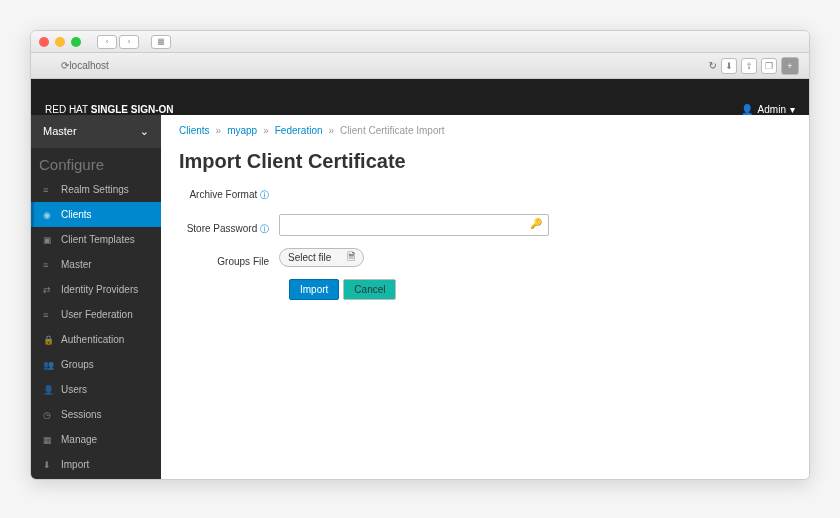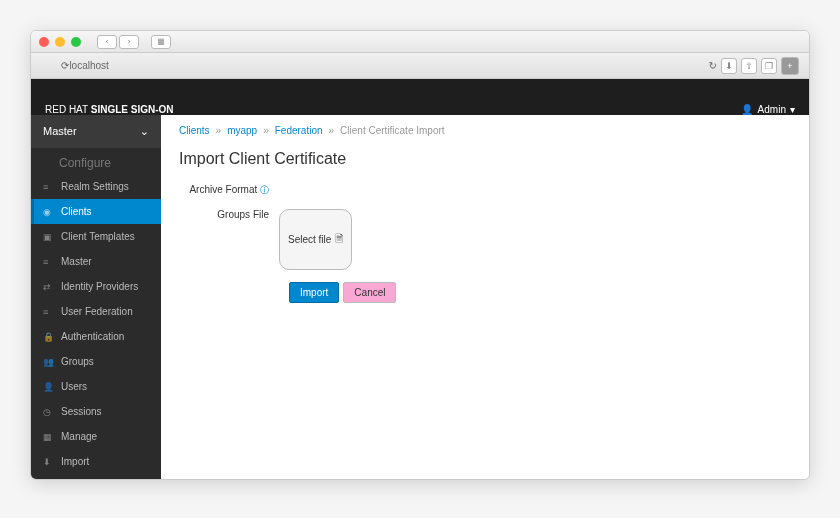--- a/index.html
+++ b/index.html
@@ -13,40 +13,40 @@
 .addressbar{height:26px;background:linear-gradient(#f0f0f0,#e0e0e0);border-bottom:1px solid #ccc;display:flex;align-items:center;padding:0 10px;font-size:10px;color:#666}
 .url{flex:1;text-align:left}
 .abicon{width:16px;height:16px;border:1px solid #bbb;border-radius:3px;background:#fff;margin-left:4px;display:flex;align-items:center;justify-content:center;font-size:9px;color:#888}
 .plus{background:#999;color:#fff;width:18px;height:18px}
 .header{height:36px;background:#1e1e1e;display:flex;align-items:flex-end;justify-content:space-between;padding:0 14px;color:#fff;font-size:10px}
 .brand b{font-weight:700}
 .admin{font-size:10px;display:flex;align-items:center;gap:4px}
 .content{flex:1;display:flex;overflow:hidden}
 .sidebar{width:130px;background:#2b2b2b;color:#ccc;font-size:10px;overflow-y:auto}
 .realm{background:#3a3a3a;padding:10px 12px;display:flex;justify-content:space-between;align-items:flex-start;font-size:11px;color:#fff}
-.section{padding:8px 28px 4px;color:#777;font-size:12px}
+.section{padding:8px 8px 4px;color:#777;font-size:15px}
 .nav-item{padding:7px 12px;display:flex;align-items:center;gap:8px;cursor:pointer;color:#bbb}
 .nav-item.active{background:#0088ce;color:#fff;border-left:3px solid #006ba6;padding-left:9px}
 .nav-item .ico{width:10px;opacity:0.6;font-size:9px}
 .main{flex:1;background:#fff;padding:10px 18px;overflow-y:auto}
 .breadcrumb{font-size:10px;color:#999;display:flex;gap:6px;margin-bottom:14px}
 .breadcrumb a{color:#0088ce;text-decoration:none}
-h1{font-size:16px;font-weight:400;color:#333;margin-bottom:16px}
-.form-row{display:flex;align-items:flex-start;margin-bottom:12px}
+h1{font-size:20px;font-weight:700;color:#333;margin-bottom:16px}
+.form-row{display:flex;align-items:flex-end;margin-bottom:12px}
 .form-row label{width:100px;text-align:right;font-size:10px;color:#333;padding-right:10px}
 .help{color:#0088ce;font-size:9px}
 .form-row select,.form-row input[type=text],.form-row input[type=password]{width:270px;height:22px;border:1px solid #bbb;border-radius:2px;padding:0 6px;font-size:10px;background:#fff}
 .pwwrap{position:relative;width:270px}
 .pwwrap input{width:100%}
 .key{position:absolute;right:6px;top:4px;font-size:10px;color:#555}
-.filebtn{border:1px solid #bbb;border-radius:10px;padding:21px 8px;font-size:10px;background:#f5f5f5;display:inline-flex;align-items:center;gap:4px;color:#333}
+.filebtn{border:1px solid #bbb;border-radius:10px;padding:0 8px;font-size:10px;background:#f5f5f5;display:inline-flex;align-items:center;gap:16px;color:#333}
 .btns{margin-left:110px;display:flex;gap:4px}
 .btn{padding:4px 10px;font-size:10px;border-radius:2px;cursor:pointer}
 .btn-primary{background:#0088ce;color:#fff;border:1px solid #006ba6}
-.btn-default{background:#f9a8d4;color:#333;border:1px solid #bbb}
+.btn-default{background:#14b8a6;color:#333;border:1px solid #bbb}
 </style>
 </head>
 <body>
 
 <div class="window">
   <div class="titlebar">
     <div class="dot red"></div>
     <div class="dot yellow"></div>
     <div class="dot green"></div>
     <div class="nav">
@@ -139,20 +139,27 @@
           <span>»</span>
         <a>Federation</a>
           <span>»</span>
         <span>Client Certificate Import</span>
       </div>
       <h1>Import Client Certificate</h1>
       <div class="form-row">
         <label><span>Archive Format</span> <span class="help">ⓘ</span></label>
       </div>
       <div class="form-row">
+        <label><span>Store Password</span> <span class="help">ⓘ</span></label>
+        <div class="pwwrap">
+          <input type="password" value="" style="">
+          <span class="key">🔑</span>
+        </div>
+      </div>
+      <div class="form-row">
         <label>Groups File</label>
         <span class="filebtn">
             <span>Select file</span> 
             <span>🗎</span>
           </span>
       </div>
       <div class="btns">
         <button class="btn btn-primary">Import</button>
         <button class="btn btn-default">Cancel</button>
       </div>

